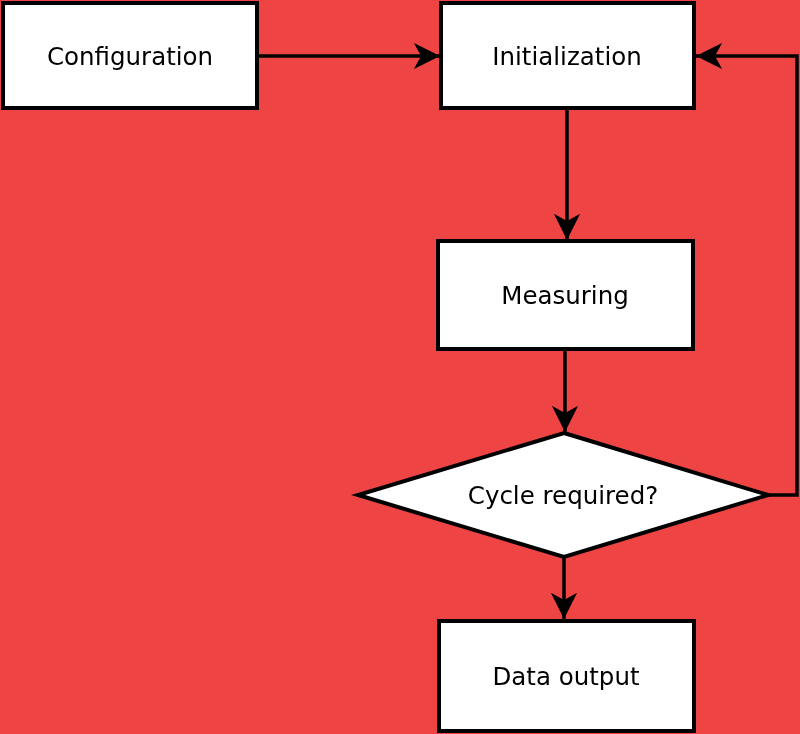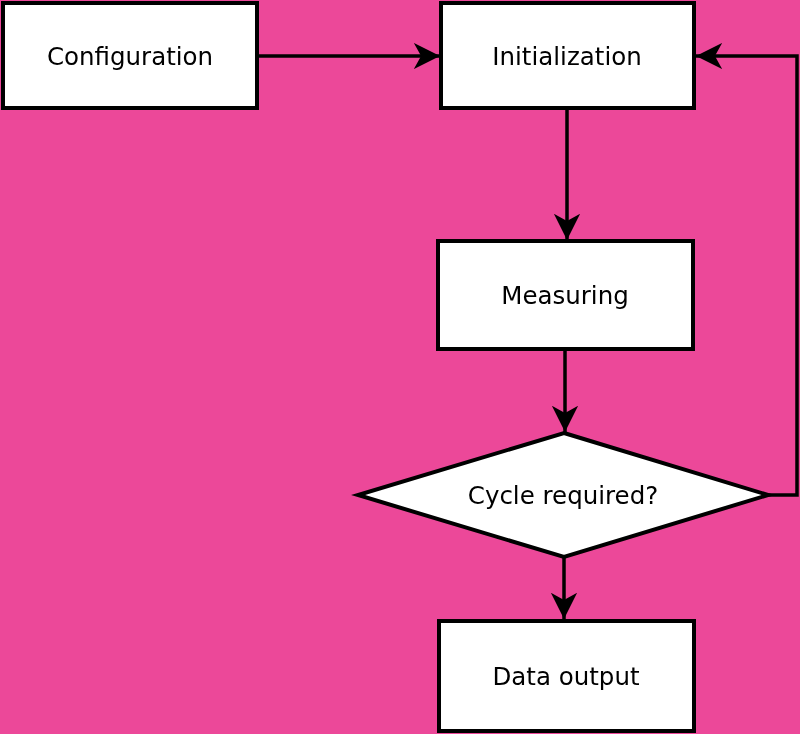--- a/index.html
+++ b/index.html
@@ -4,21 +4,21 @@
 <style>
   html, body {
     margin: 0;
     padding: 0;
     background: #ffffff;
   }
   .canvas {
     position: relative;
     width: 800px;
     height: 734px;
-    background: #ec4899;
+    background: #ef4444;
     overflow: hidden;
   }
   svg {
     display: block;
   }
   .node-label {
     font-family: "DejaVu Sans", "Liberation Sans", sans-serif;
     font-size: 24.5px;
     fill: #000000;
   }

